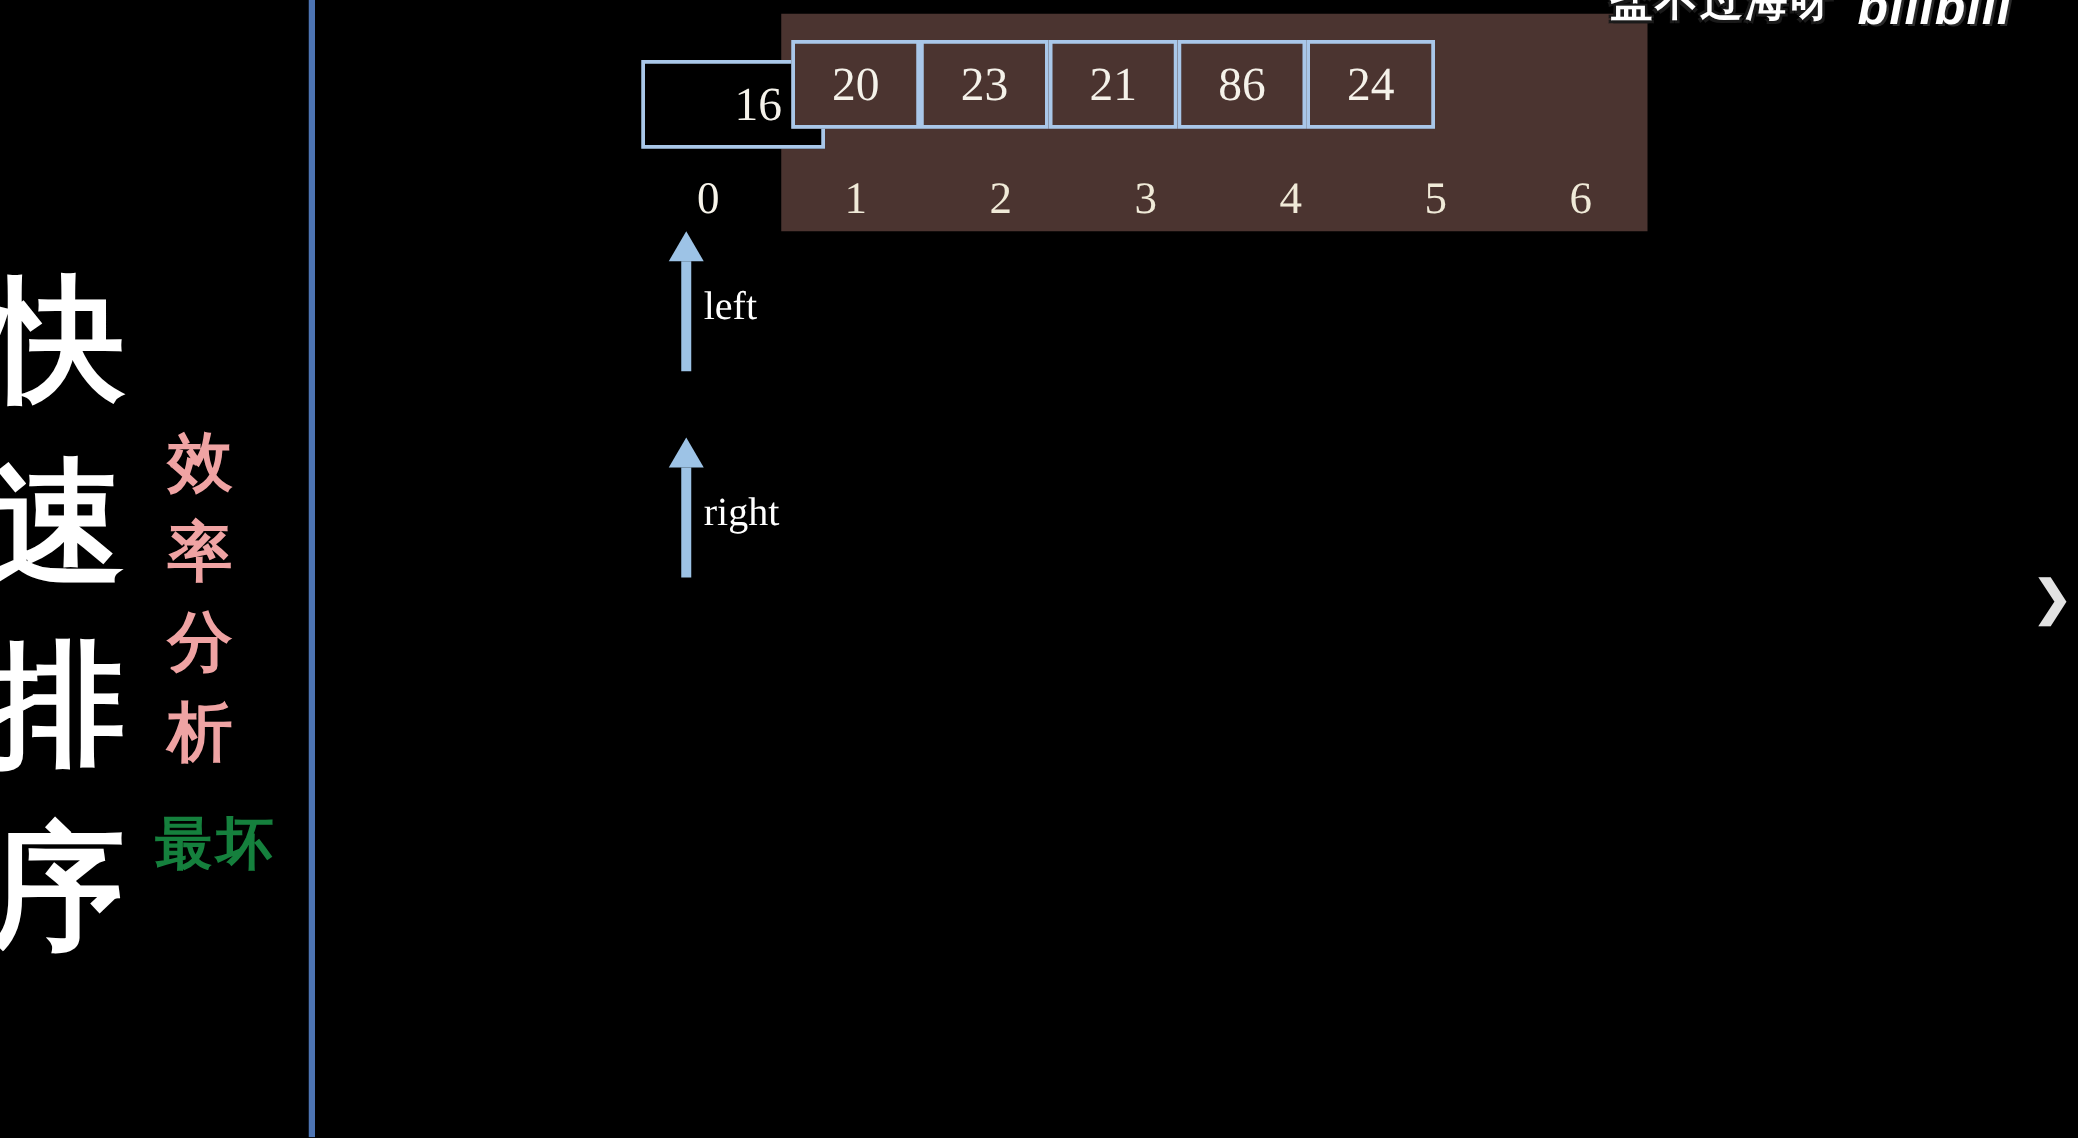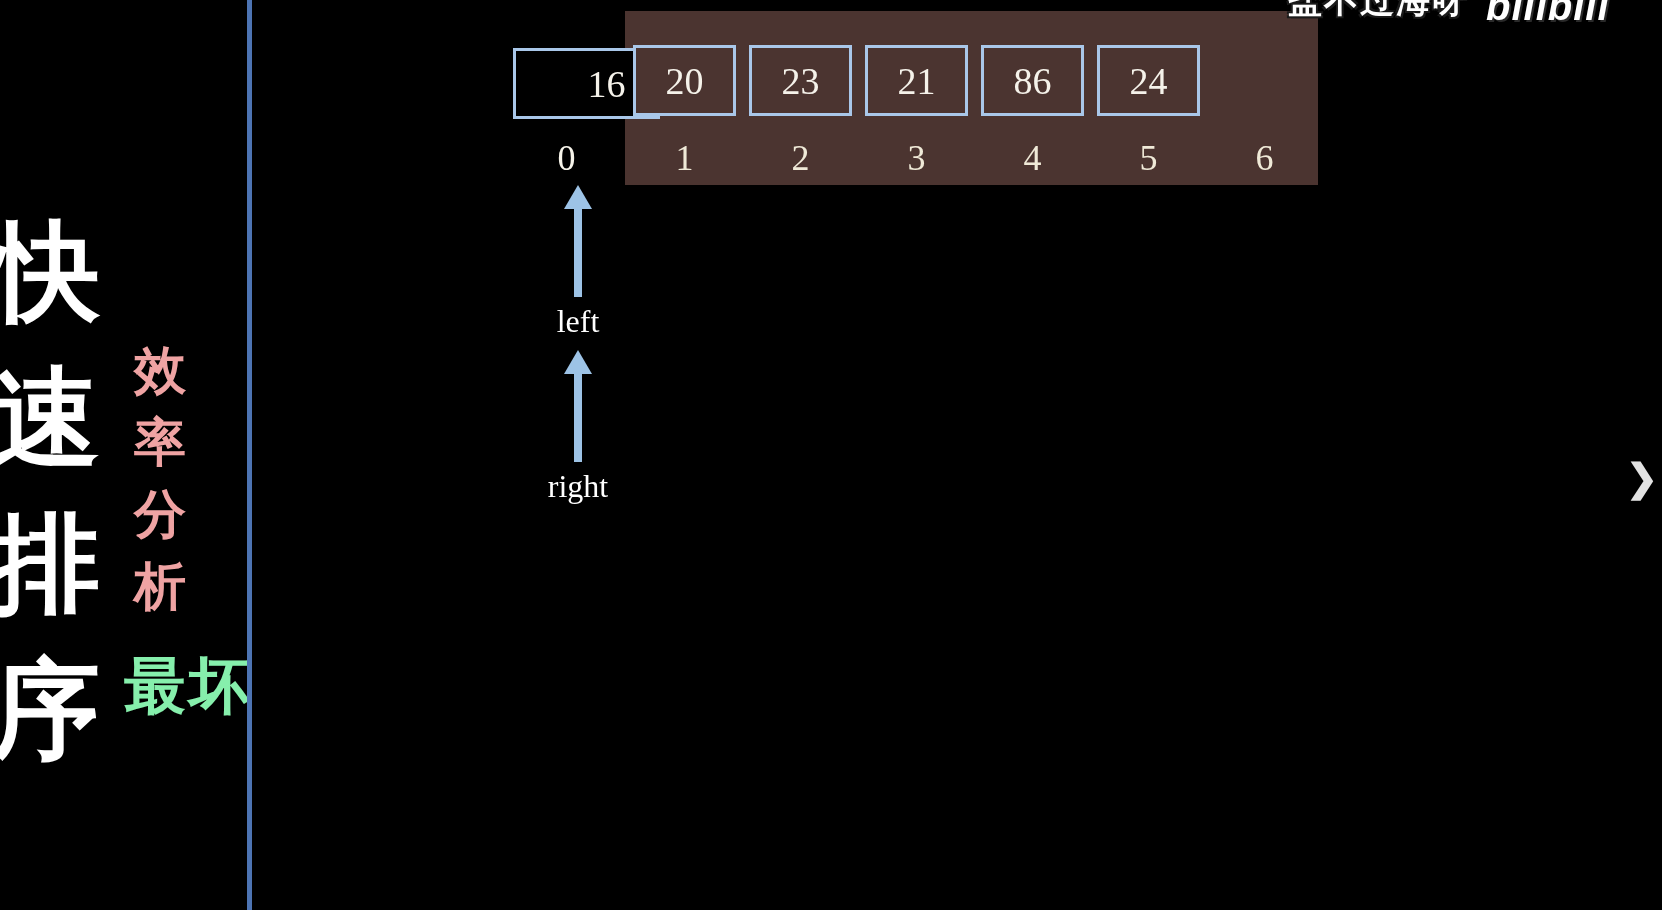--- a/index.html
+++ b/index.html
@@ -42,24 +42,24 @@
     gap: 20px;
     font-size: 52px;
     font-weight: 700;
     line-height: 1;
     color: var(--subtitle-pink, #efa3a3);
   }
   .note {
     position: absolute;
     left: 124px;
     top: 644px;
-    font-size: 62px;
+    font-size: 46px;
     font-weight: 700;
     letter-spacing: 3px;
-    color: #86efac;
+    color: #15803d;
   }
   .divider {
     position: absolute;
     left: 247px;
     top: 0;
     width: 5px;
     height: 910px;
     background: var(--divider-blue, #4d74b3);
   }
 
@@ -68,23 +68,22 @@
     position: absolute;
     left: 625px;
     top: 11px;
     width: 693px;
     height: 174px;
     background: var(--partition-brown, #4b3430);
   }
   .cells-row {
     position: absolute;
     left: 633px;
-    top: 45px;
-    display: flex;
-    gap: 13px;
+    top: 32px;
+    display: flex;
   }
   .cell {
     width: 97px;
     height: 65px;
     border: 3px solid var(--cell-border-blue, #a9c7e9);
     background: var(--partition-brown, #4b3430);
     display: flex;
     align-items: center;
     justify-content: center;
     font-family: "Liberation Serif", serif;
@@ -130,23 +129,21 @@
     font-family: "Liberation Serif", serif;
     font-size: 36px;
     color: #f7f4ea;
   }
 
   
   .pointer {
     position: absolute;
     width: 62px;
     display: flex;
-    flex-direction: column;
-    align-items: center;
-    margin-left: 12px;
+    align-items: center;
   }
   .arrow-up {
     display: flex;
     flex-direction: column;
     align-items: center;
   }
   .arrow-head {
     width: 0;
     height: 0;
     border-left: 14px solid transparent;

